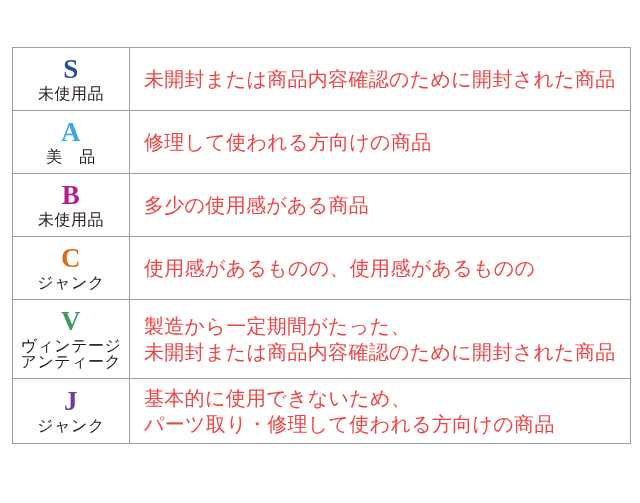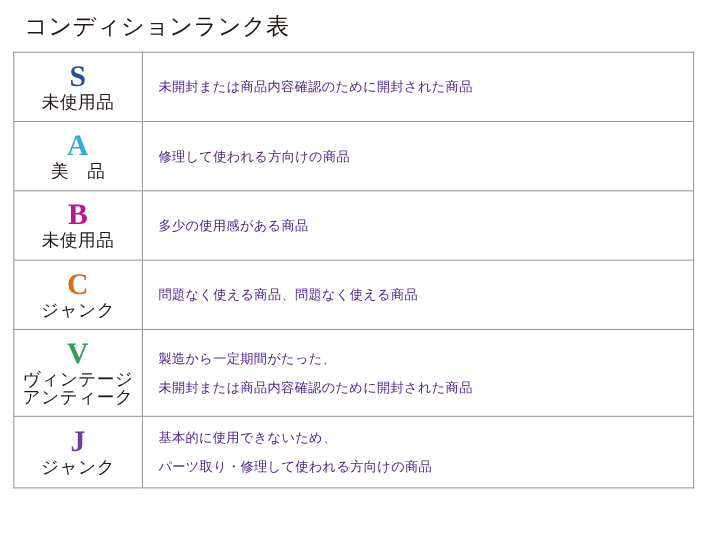--- a/index.html
+++ b/index.html
@@ -64,39 +64,38 @@
   .rank-label {
     font-size: 16px;
     line-height: 16px;
     margin-top: 1px;
     color: #231815;
     white-space: pre-line;
     letter-spacing: 0.5px;
   }
   .desc-cell {
     padding: 6px 0 6px 14px;
-    font-size: 12px;
+    font-size: 20px;
     line-height: 26px;
-    color: #4c1d95;
+    color: #ef4444;
     white-space: pre-line;
     letter-spacing: 0.3px;
   }
   .row-s  .rank-letter { color: #1f4e9c; }
   .row-a  .rank-letter { color: #36a9e1; }
   .row-b  .rank-letter { color: #b61b8d; }
   .row-c  .rank-letter { color: #e06a17; }
   .row-v  .rank-letter { color: #3b9b5a; }
   .row-j  .rank-letter { color: #6c3f9e; }
 </style>
 </head>
 <body>
 
 <div class="page">
 
-  <div class="title">コンディションランク表</div>
 
   <table class="rank-table">
     <tbody>
       <tr class="row-s">
         <td class="col-rank">
           <div class="rank-cell">
             <div class="rank-letter" style="color: rgb(31, 78, 156);">S</div>
             <div class="rank-label">未使用品</div>
           </div>
         </td>
@@ -127,21 +126,21 @@
         </td>
       </tr>
       <tr class="row-c">
         <td class="col-rank">
           <div class="rank-cell">
             <div class="rank-letter" style="color: rgb(224, 106, 23);">C</div>
             <div class="rank-label">ジャンク</div>
           </div>
         </td>
         <td class="col-desc">
-          <div class="desc-cell">問題なく使える商品、問題なく使える商品</div>
+          <div class="desc-cell">使用感があるものの、使用感があるものの</div>
         </td>
       </tr>
       <tr class="row-v">
         <td class="col-rank">
           <div class="rank-cell">
             <div class="rank-letter" style="color: rgb(59, 155, 90);">V</div>
             <div class="rank-label">ヴィンテージ
 アンティーク</div>
           </div>
         </td>

